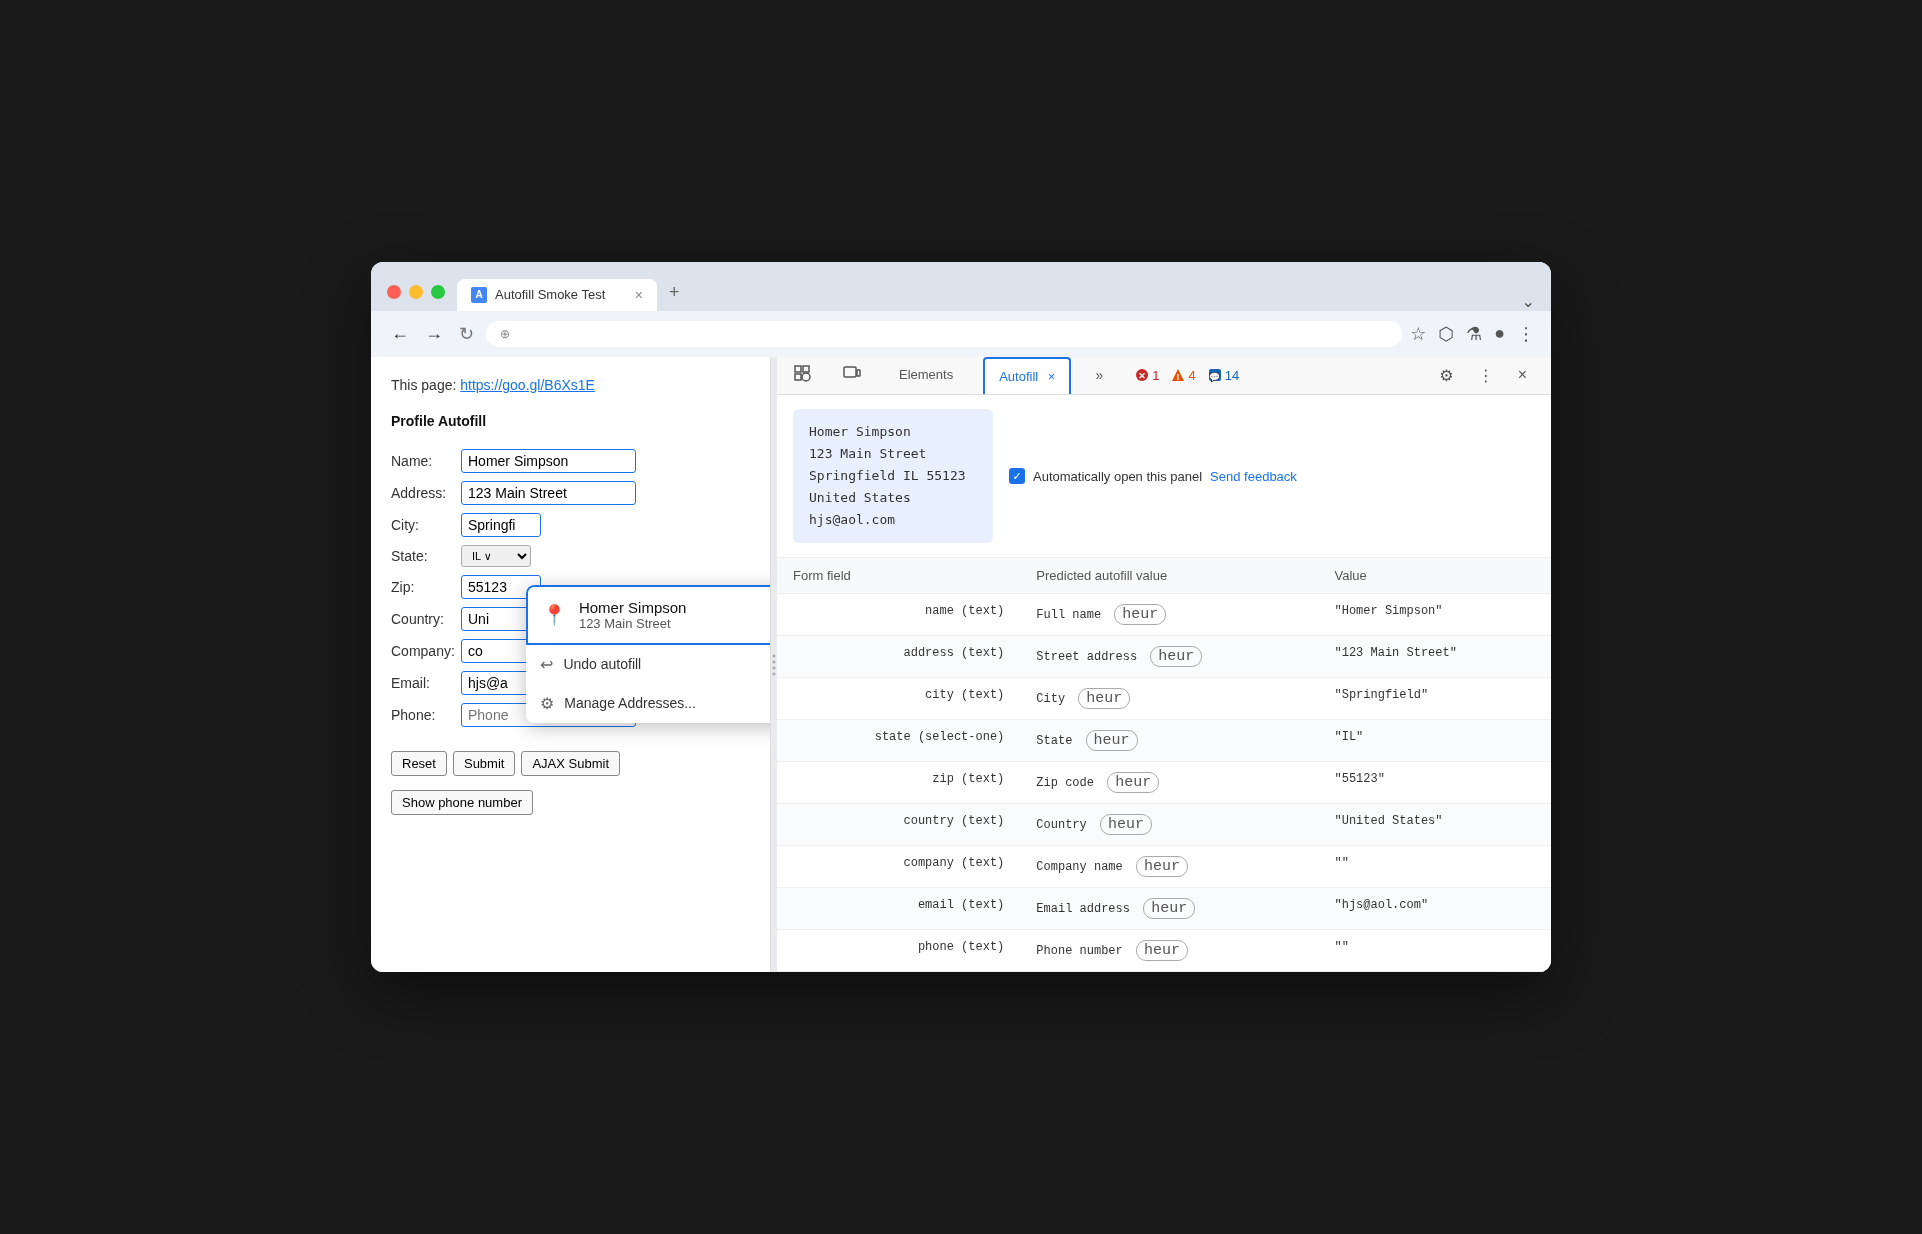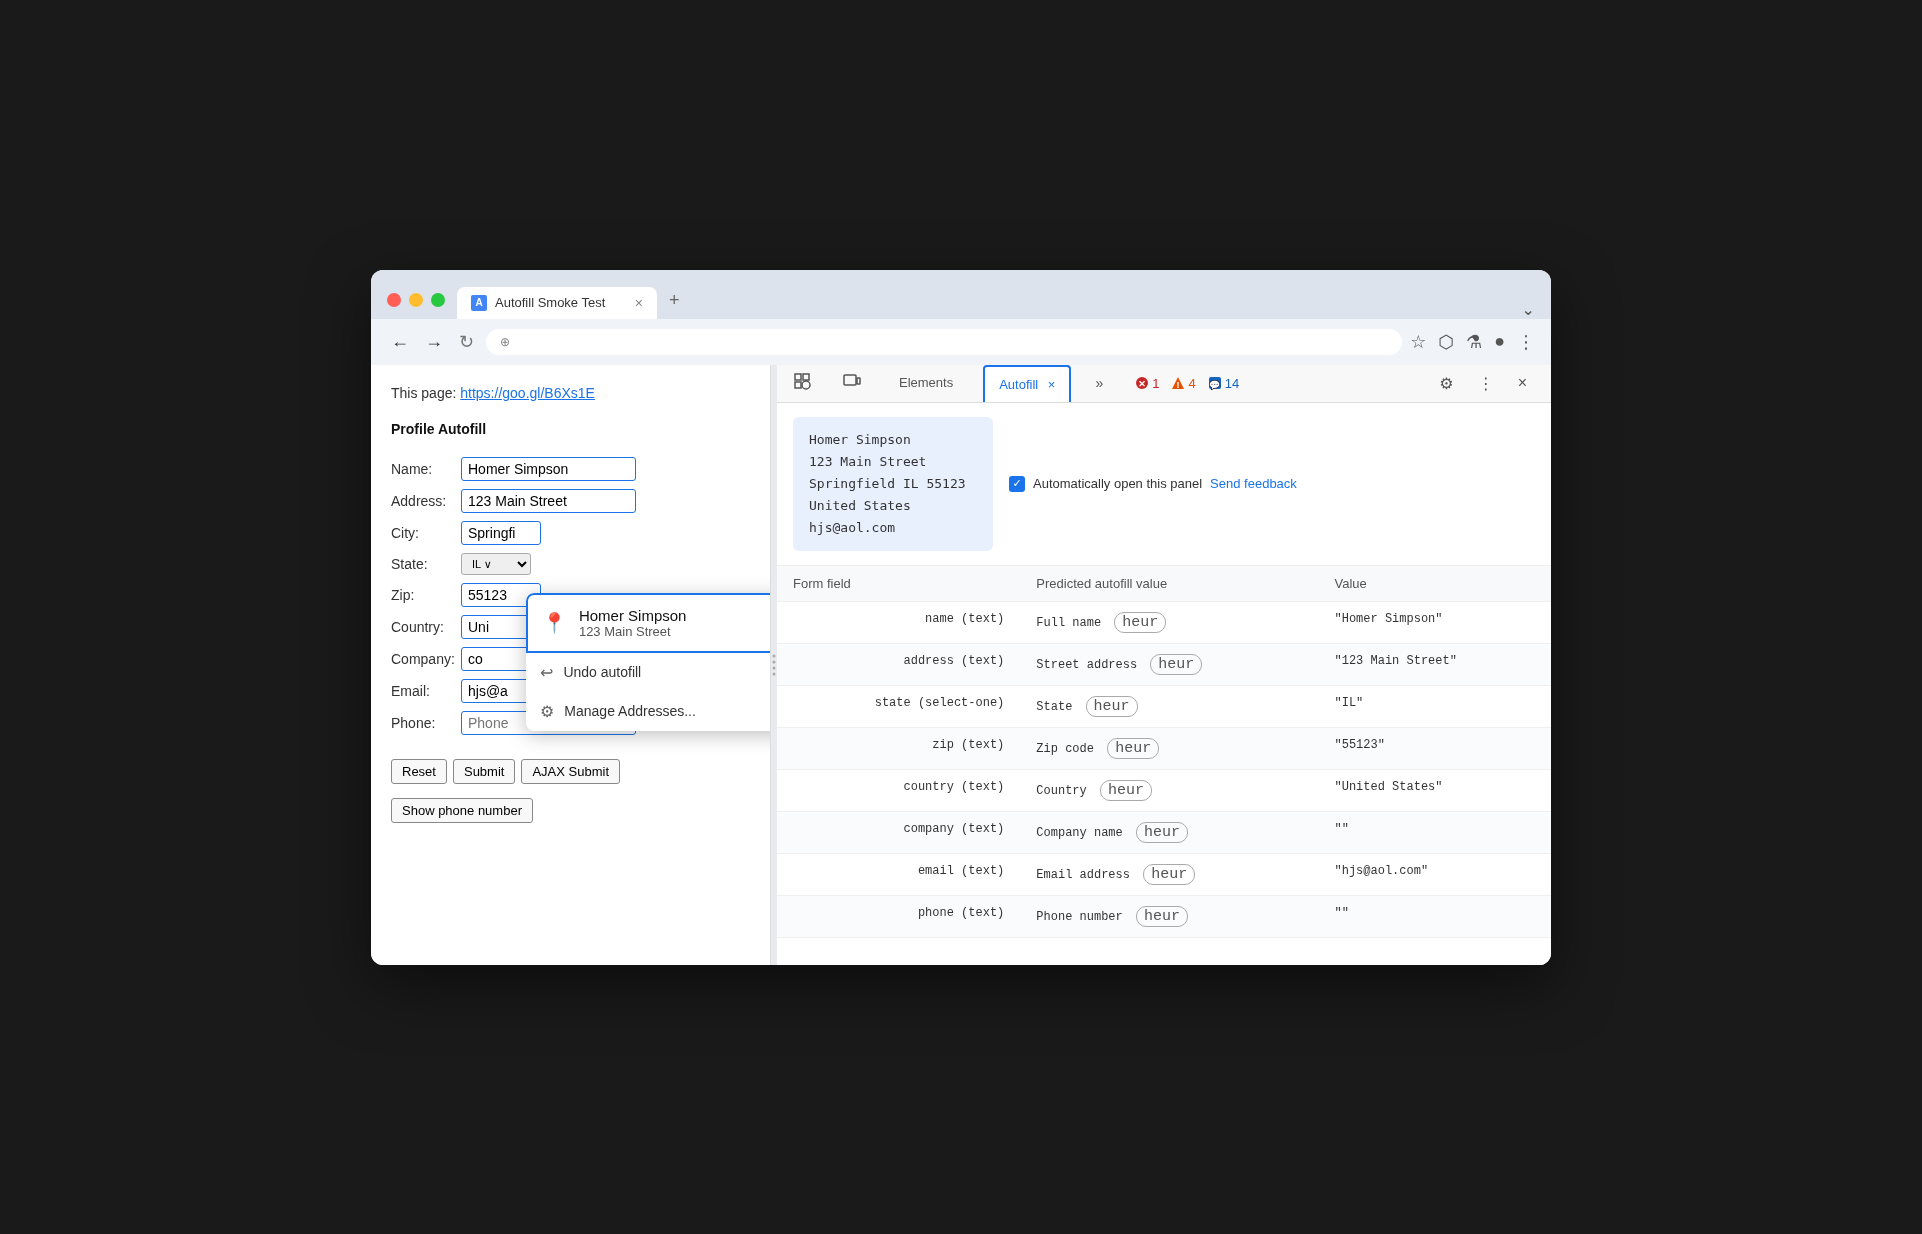--- a/index.html
+++ b/index.html
@@ -621,20 +621,25 @@
       <td class="field-mono">name (text)</td>
       <td class="predicted-cell">Full name <span class="heur-badge">heur</span></td>
       <td class="value-mono">"Homer Simpson"</td>
     </tr>
               <tr>
       <td class="field-mono">address (text)</td>
       <td class="predicted-cell">Street address <span class="heur-badge">heur</span></td>
       <td class="value-mono">"123 Main Street"</td>
     </tr>
               <tr>
+      <td class="field-mono">city (text)</td>
+      <td class="predicted-cell">City <span class="heur-badge">heur</span></td>
+      <td class="value-mono">"Springfield"</td>
+    </tr>
+              <tr>
       <td class="field-mono">state (select-one)</td>
       <td class="predicted-cell">State <span class="heur-badge">heur</span></td>
       <td class="value-mono">"IL"</td>
     </tr>
               <tr>
       <td class="field-mono">zip (text)</td>
       <td class="predicted-cell">Zip code <span class="heur-badge">heur</span></td>
       <td class="value-mono">"55123"</td>
     </tr>
               <tr>

